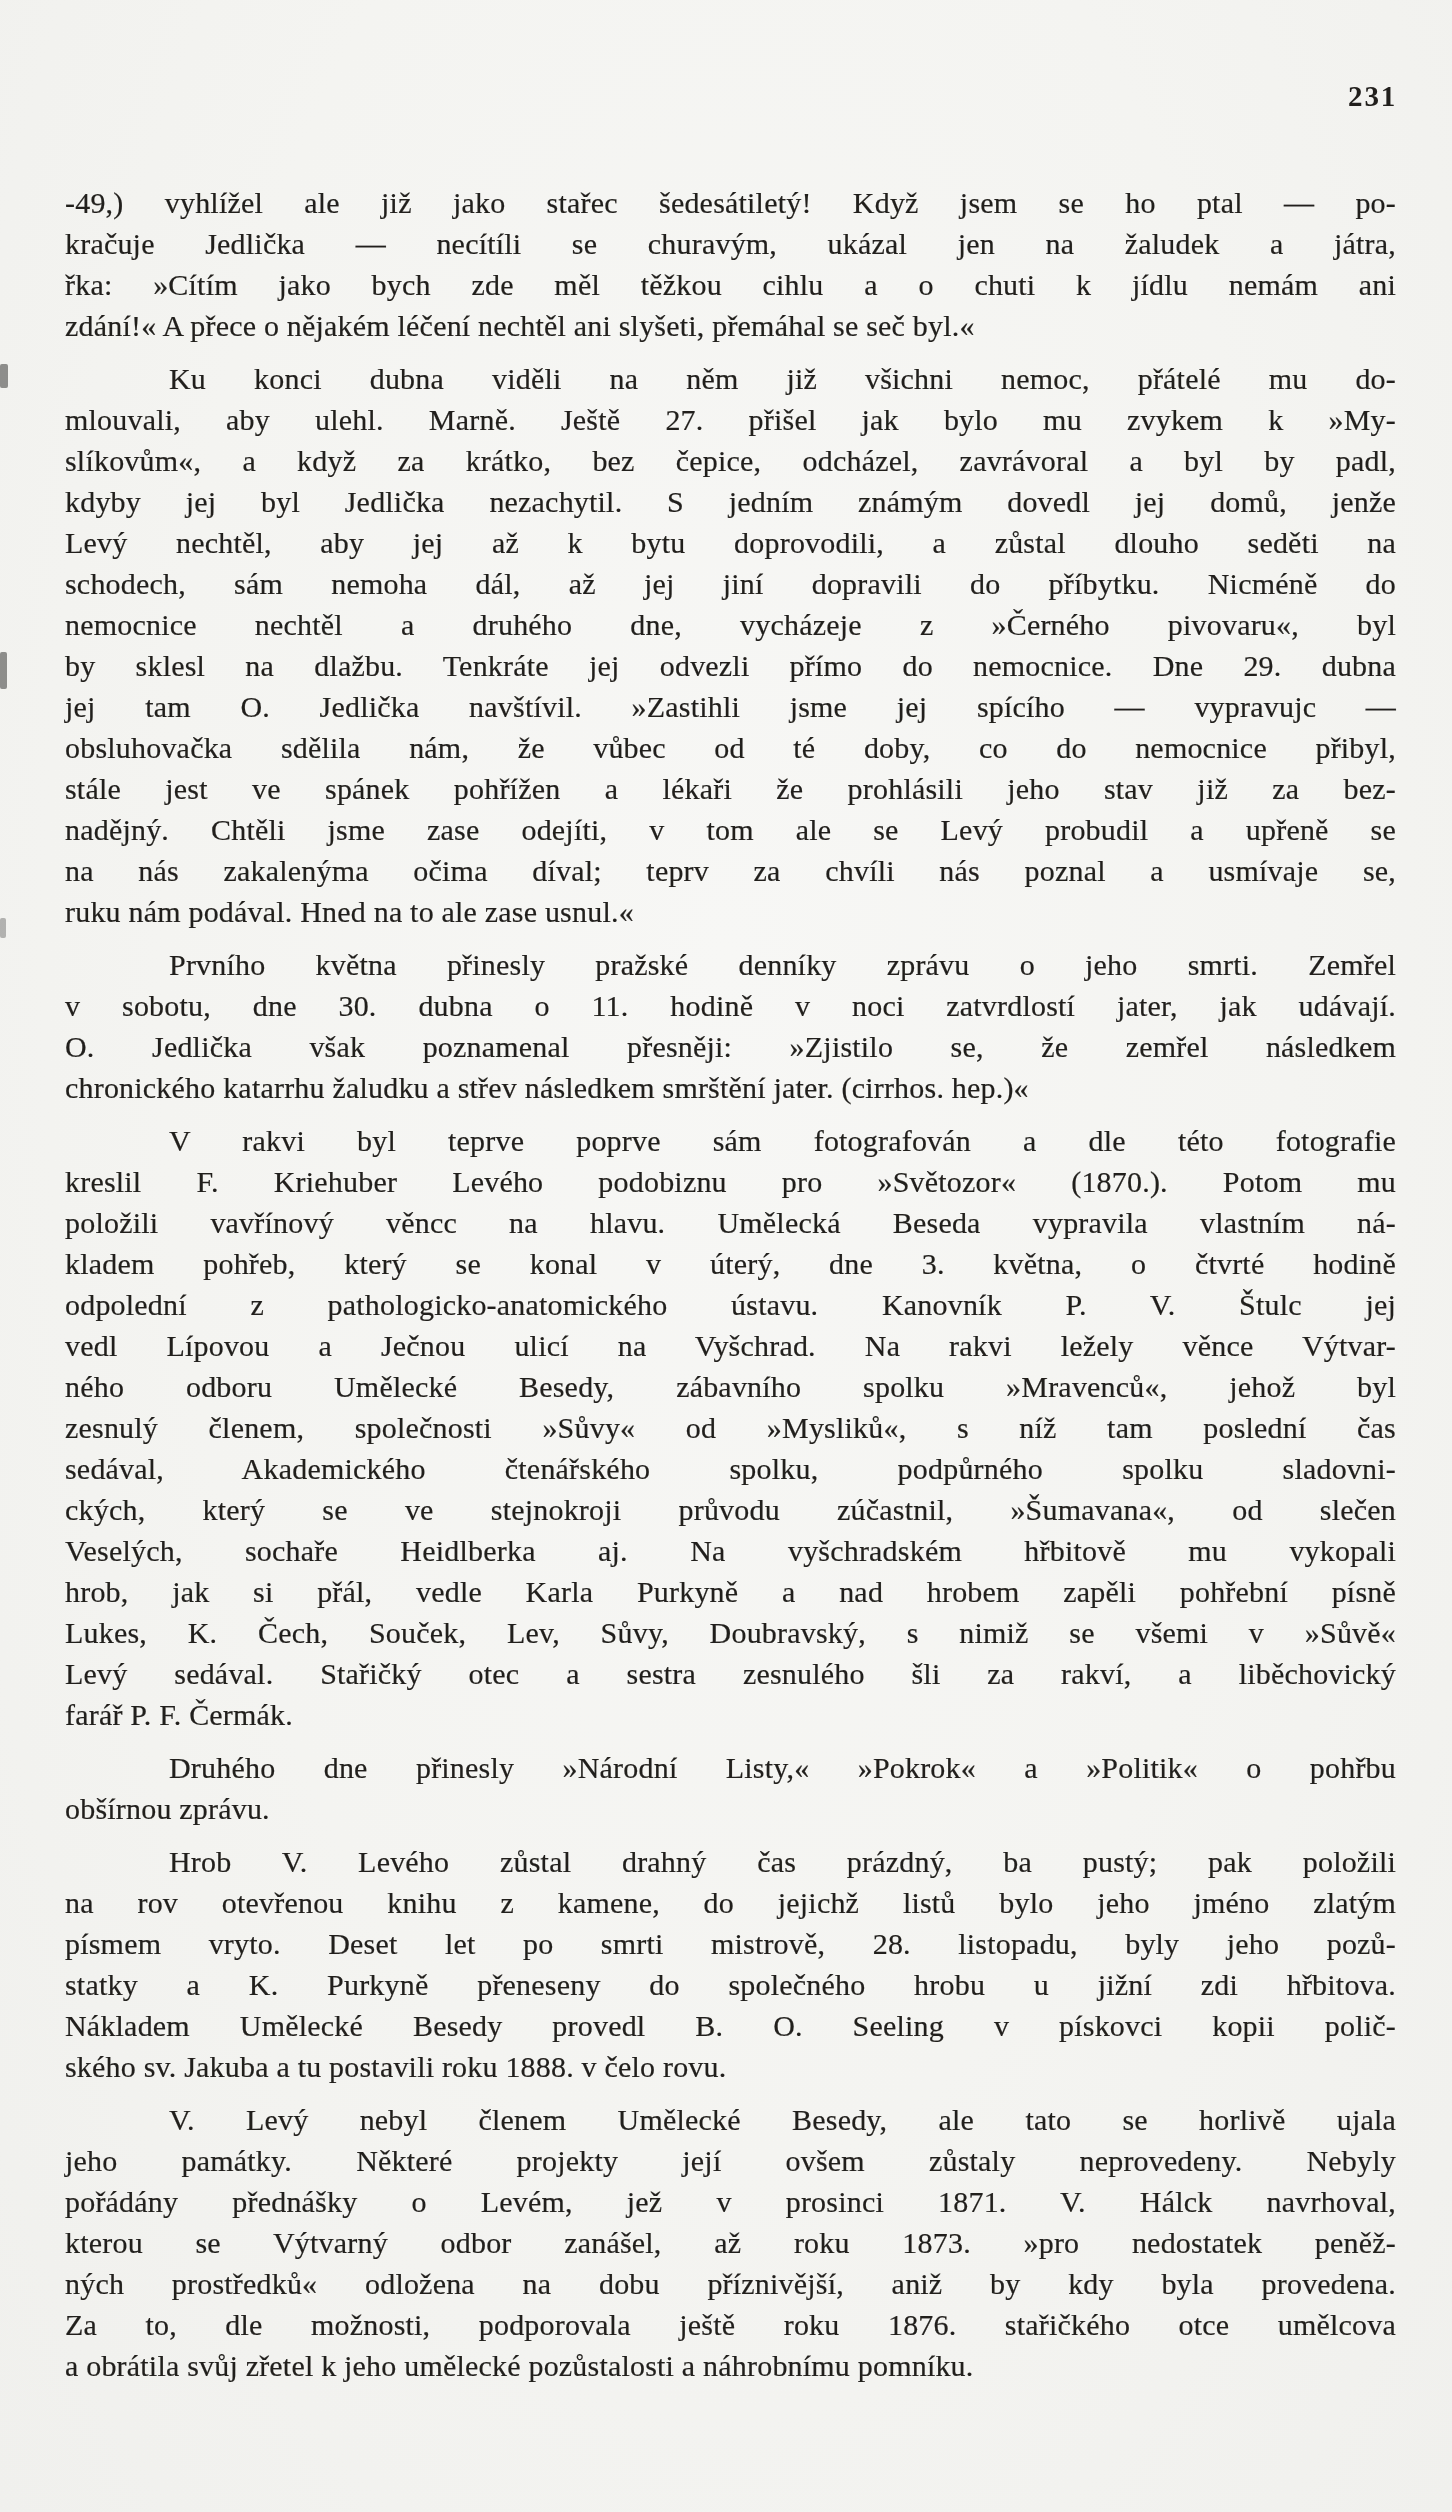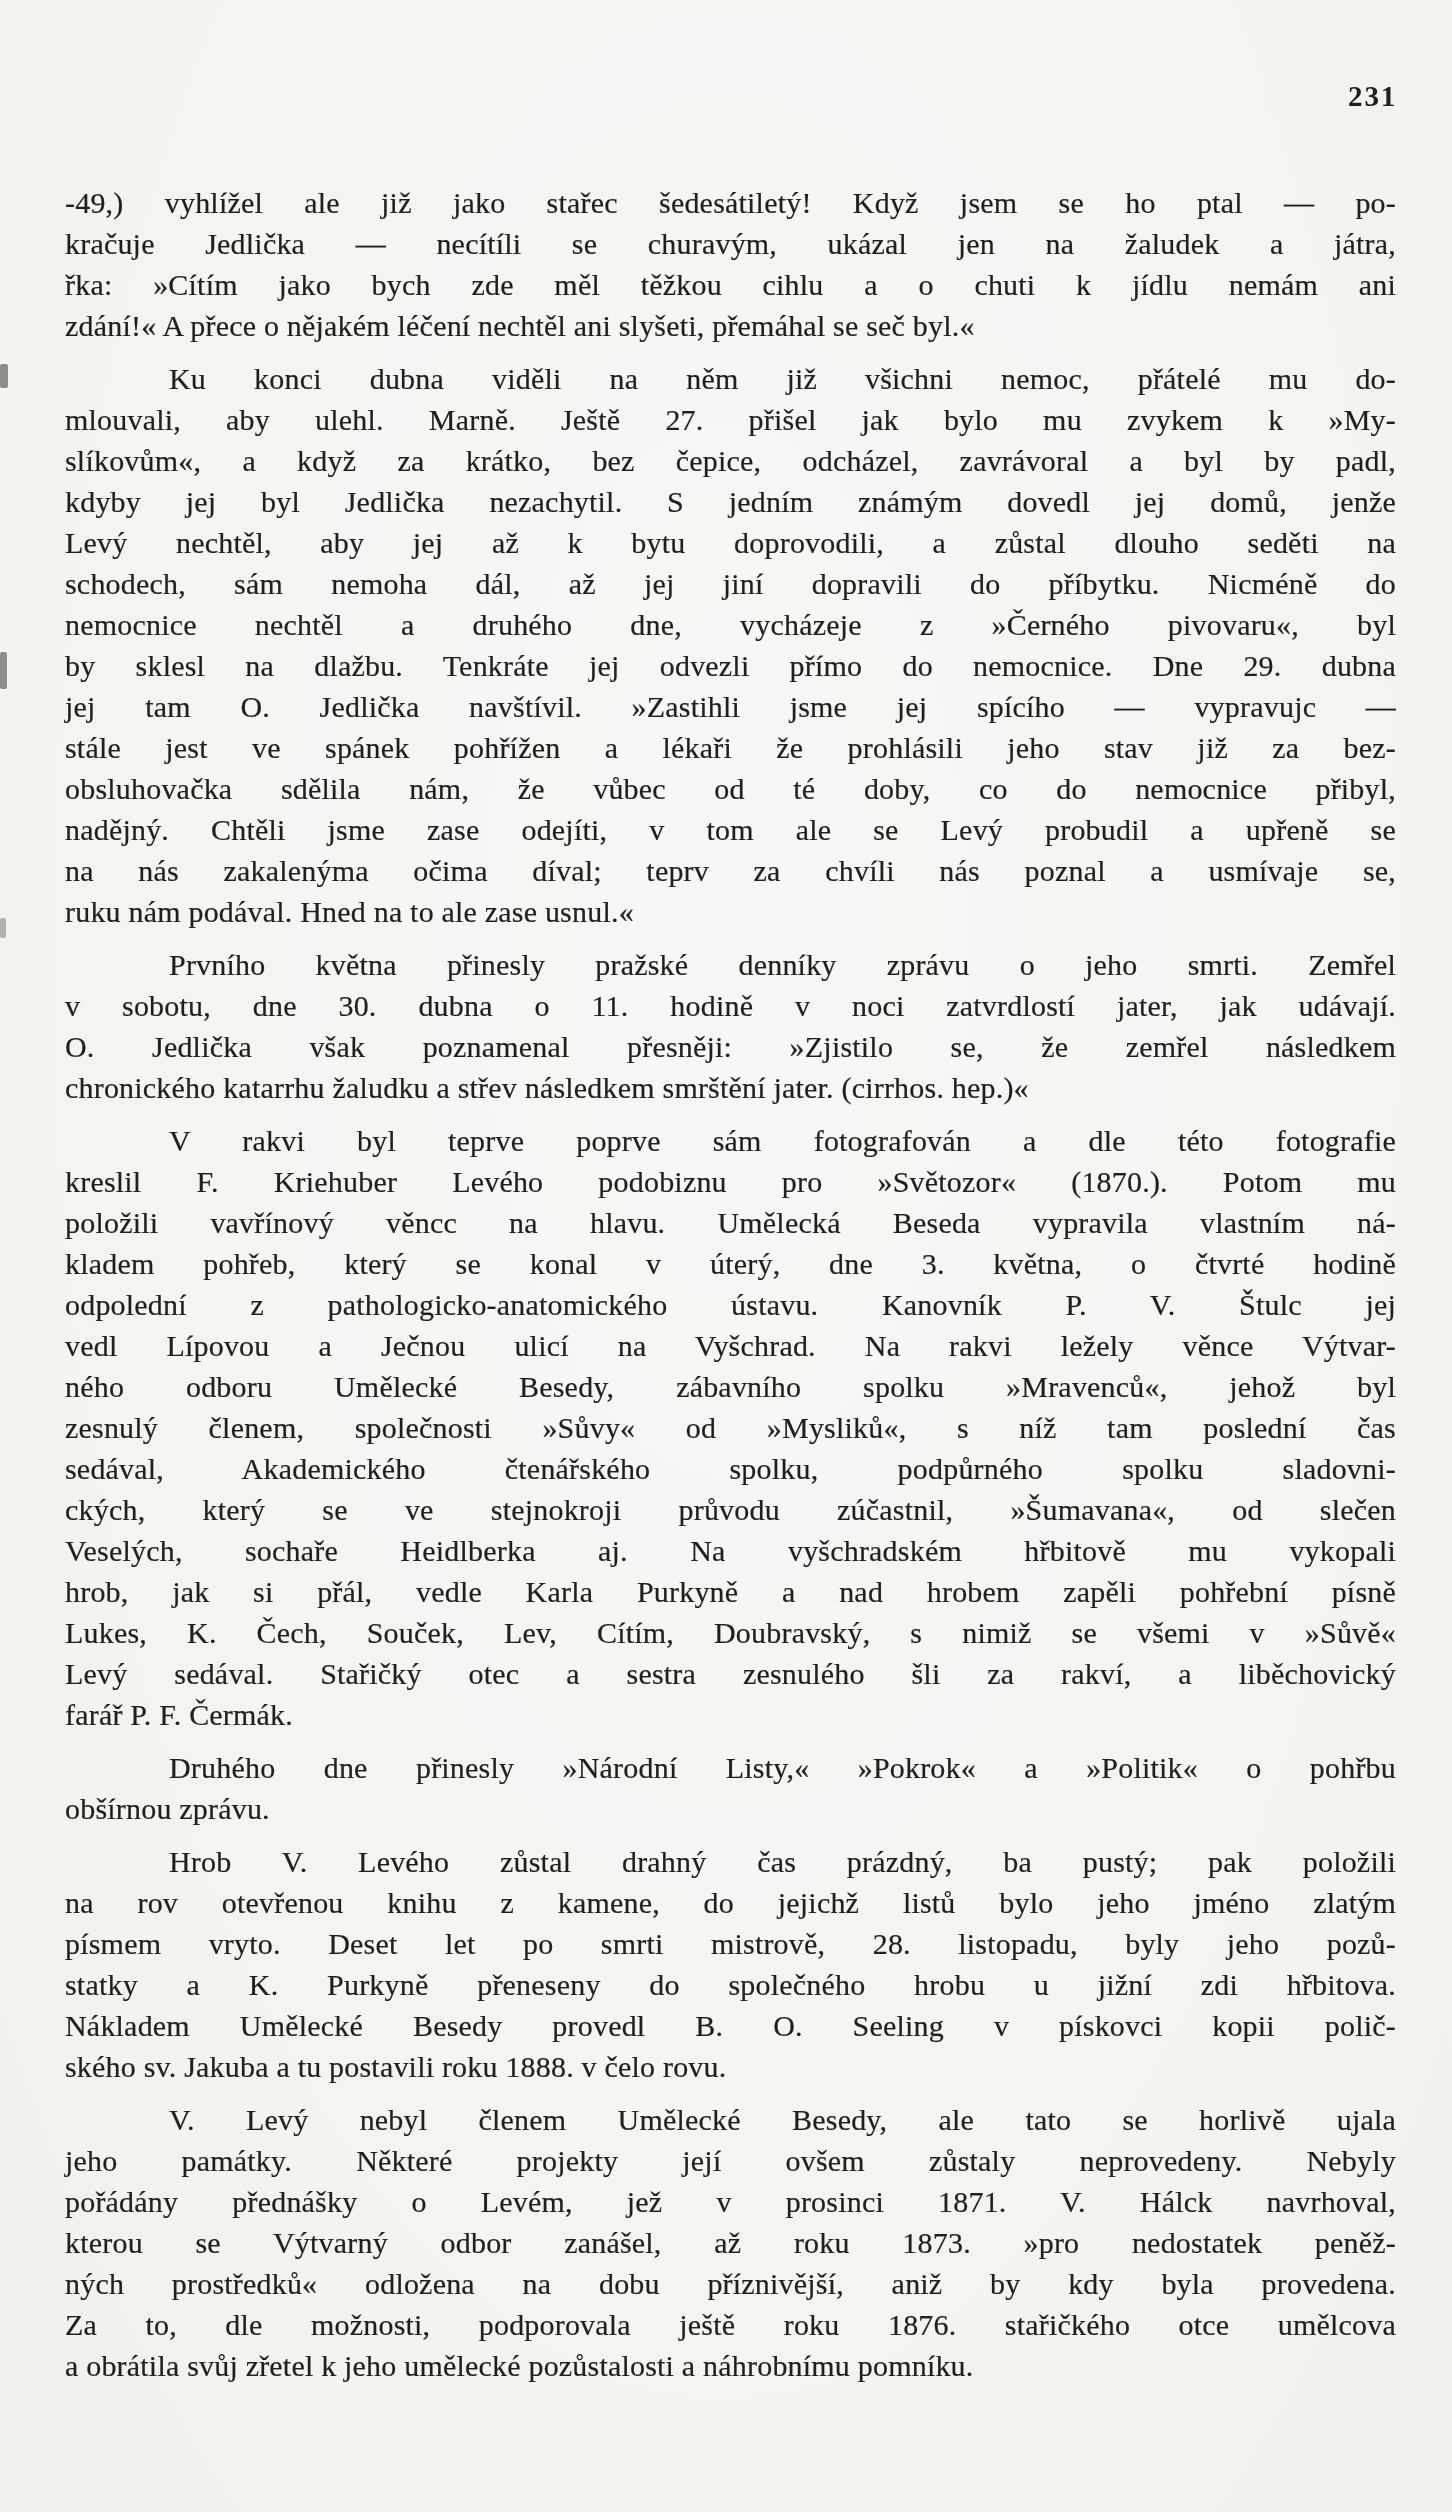--- a/index.html
+++ b/index.html
@@ -73,22 +73,22 @@
       <div class="paragraph">
         <div class="line indent">Ku konci dubna viděli na něm již všichni nemoc, přátelé mu do-</div>
         <div class="line">mlouvali, aby ulehl. Marně. Ještě 27. přišel jak bylo mu zvykem k »My-</div>
         <div class="line">slíkovům«, a když za krátko, bez čepice, odcházel, zavrávoral a byl by padl,</div>
         <div class="line">kdyby jej byl Jedlička nezachytil. S jedním známým dovedl jej domů, jenže</div>
         <div class="line">Levý nechtěl, aby jej až k bytu doprovodili, a zůstal dlouho seděti na</div>
         <div class="line">schodech, sám nemoha dál, až jej jiní dopravili do příbytku. Nicméně do</div>
         <div class="line">nemocnice nechtěl a druhého dne, vycházeje z »Černého pivovaru«, byl</div>
         <div class="line">by sklesl na dlažbu. Tenkráte jej odvezli přímo do nemocnice. Dne 29. dubna</div>
         <div class="line">jej tam O. Jedlička navštívil. »Zastihli jsme jej spícího — vypravujc —</div>
+        <div class="line">obsluhovačka sdělila nám, že vůbec od té doby, co do nemocnice přibyl,</div>
         <div class="line">stále jest ve spánek pohřížen a lékaři že prohlásili jeho stav již za bez-</div>
-        <div class="line">obsluhovačka sdělila nám, že vůbec od té doby, co do nemocnice přibyl,</div>
         <div class="line">nadějný. Chtěli jsme zase odejíti, v tom ale se Levý probudil a upřeně se</div>
         <div class="line">na nás zakalenýma očima díval; teprv za chvíli nás poznal a usmívaje se,</div>
         <div class="line last">ruku nám podával. Hned na to ale zase usnul.«</div>
       </div>
       <div class="paragraph">
         <div class="line indent">Prvního května přinesly pražské denníky zprávu o jeho smrti. Zemřel</div>
         <div class="line">v sobotu, dne 30. dubna o 11. hodině v noci zatvrdlostí jater, jak udávají.</div>
         <div class="line">O. Jedlička však poznamenal přesněji: »Zjistilo se, že zemřel následkem</div>
         <div class="line last">chronického katarrhu žaludku a střev následkem smrštění jater. (cirrhos. hep.)«</div>
       </div>
@@ -98,21 +98,21 @@
         <div class="line">položili vavřínový věncc na hlavu. Umělecká Beseda vypravila vlastním ná-</div>
         <div class="line">kladem pohřeb, který se konal v úterý, dne 3. května, o čtvrté hodině</div>
         <div class="line">odpolední z pathologicko-anatomického ústavu. Kanovník P. V. Štulc jej</div>
         <div class="line">vedl Lípovou a Ječnou ulicí na Vyšchrad. Na rakvi ležely věnce Výtvar-</div>
         <div class="line">ného odboru Umělecké Besedy, zábavního spolku »Mravenců«, jehož byl</div>
         <div class="line">zesnulý členem, společnosti »Sůvy« od »Mysliků«, s níž tam poslední čas</div>
         <div class="line">sedával, Akademického čtenářského spolku, podpůrného spolku sladovni-</div>
         <div class="line">ckých, který se ve stejnokroji průvodu zúčastnil, »Šumavana«, od slečen</div>
         <div class="line">Veselých, sochaře Heidlberka aj. Na vyšchradském hřbitově mu vykopali</div>
         <div class="line">hrob, jak si přál, vedle Karla Purkyně a nad hrobem zapěli pohřební písně</div>
-        <div class="line">Lukes, K. Čech, Souček, Lev, Cítím, Doubravský, s nimiž se všemi v »Sůvě«</div>
+        <div class="line">Lukes, K. Čech, Souček, Lev, Sůvy, Doubravský, s nimiž se všemi v »Sůvě«</div>
         <div class="line">Levý sedával. Stařičký otec a sestra zesnulého šli za rakví, a liběchovický</div>
         <div class="line last">farář P. F. Čermák.</div>
       </div>
       <div class="paragraph">
         <div class="line indent">Druhého dne přinesly »Národní Listy,« »Pokrok« a »Politik« o pohřbu</div>
         <div class="line last">obšírnou zprávu.</div>
       </div>
       <div class="paragraph">
         <div class="line indent">Hrob V. Levého zůstal drahný čas prázdný, ba pustý; pak položili</div>
         <div class="line">na rov otevřenou knihu z kamene, do jejichž listů bylo jeho jméno zlatým</div>

